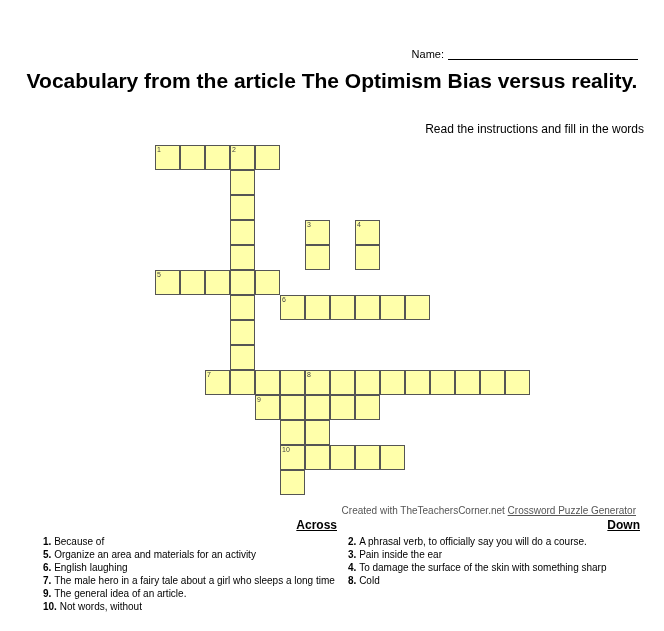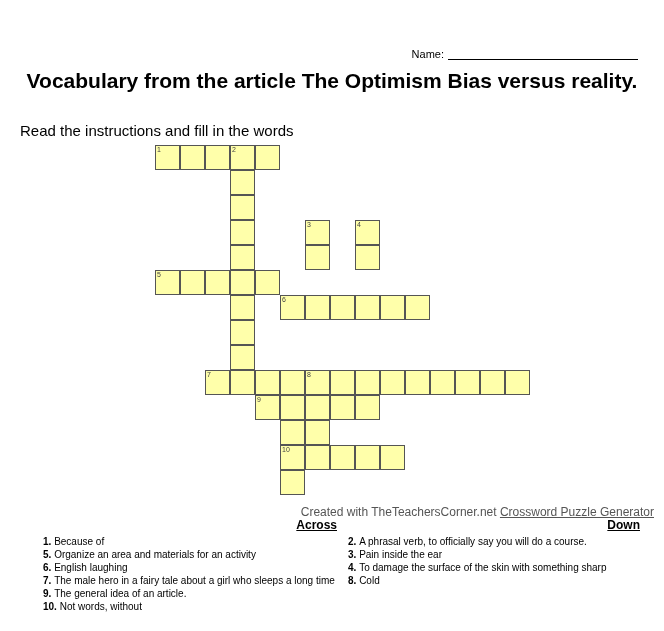--- a/index.html
+++ b/index.html
@@ -45,22 +45,22 @@
     text-align: center;
     font-size: 21px;
     font-weight: bold;
     line-height: 26px;
   }
   .subtitle {
     position: absolute;
     top: 122px;
     left: 20px;
     width: 624px;
-    text-align: left;
-    font-size: 15px;
+    text-align: right;
+    font-size: 12px;
   }
 
   
   #grid {
     position: absolute;
     left: 0;
     top: 0;
     width: 664px;
     height: 631px;
     pointer-events: none;
@@ -80,22 +80,22 @@
     left: 1px;
     font-size: 7px;
     line-height: 8px;
     color: #444;
   }
 
   
   .credit {
     position: absolute;
     top: 505px;
-    right: 10px;
-    font-size: 12px;
+    right: 28px;
+    font-size: 10px;
     color: #555555;
   }
   .credit a {
     color: #555555;
     text-decoration: underline;
   }
 
   
   .clues {
     position: absolute;

